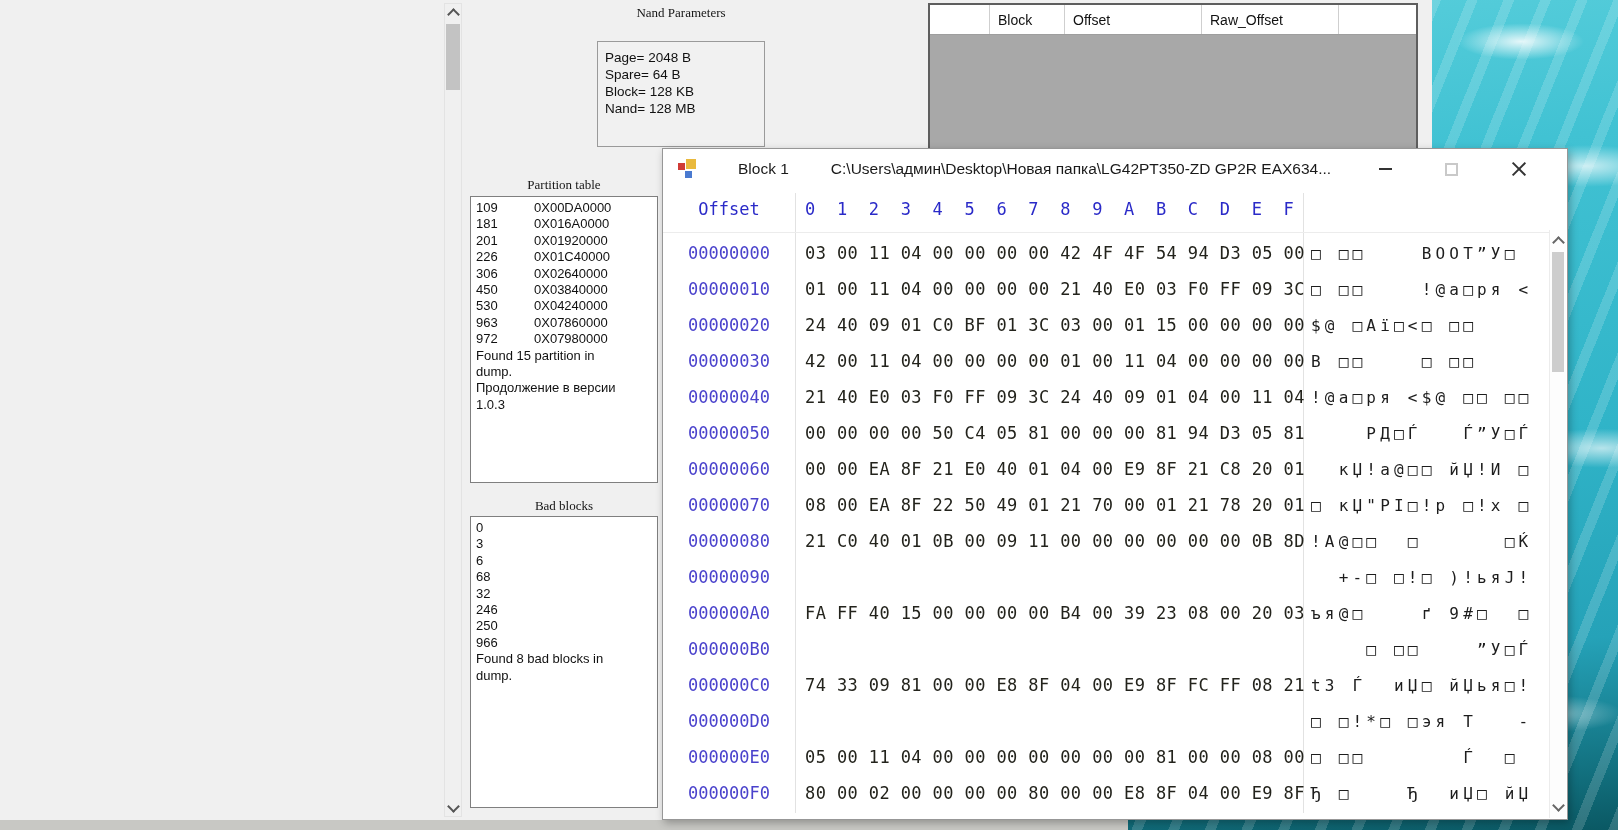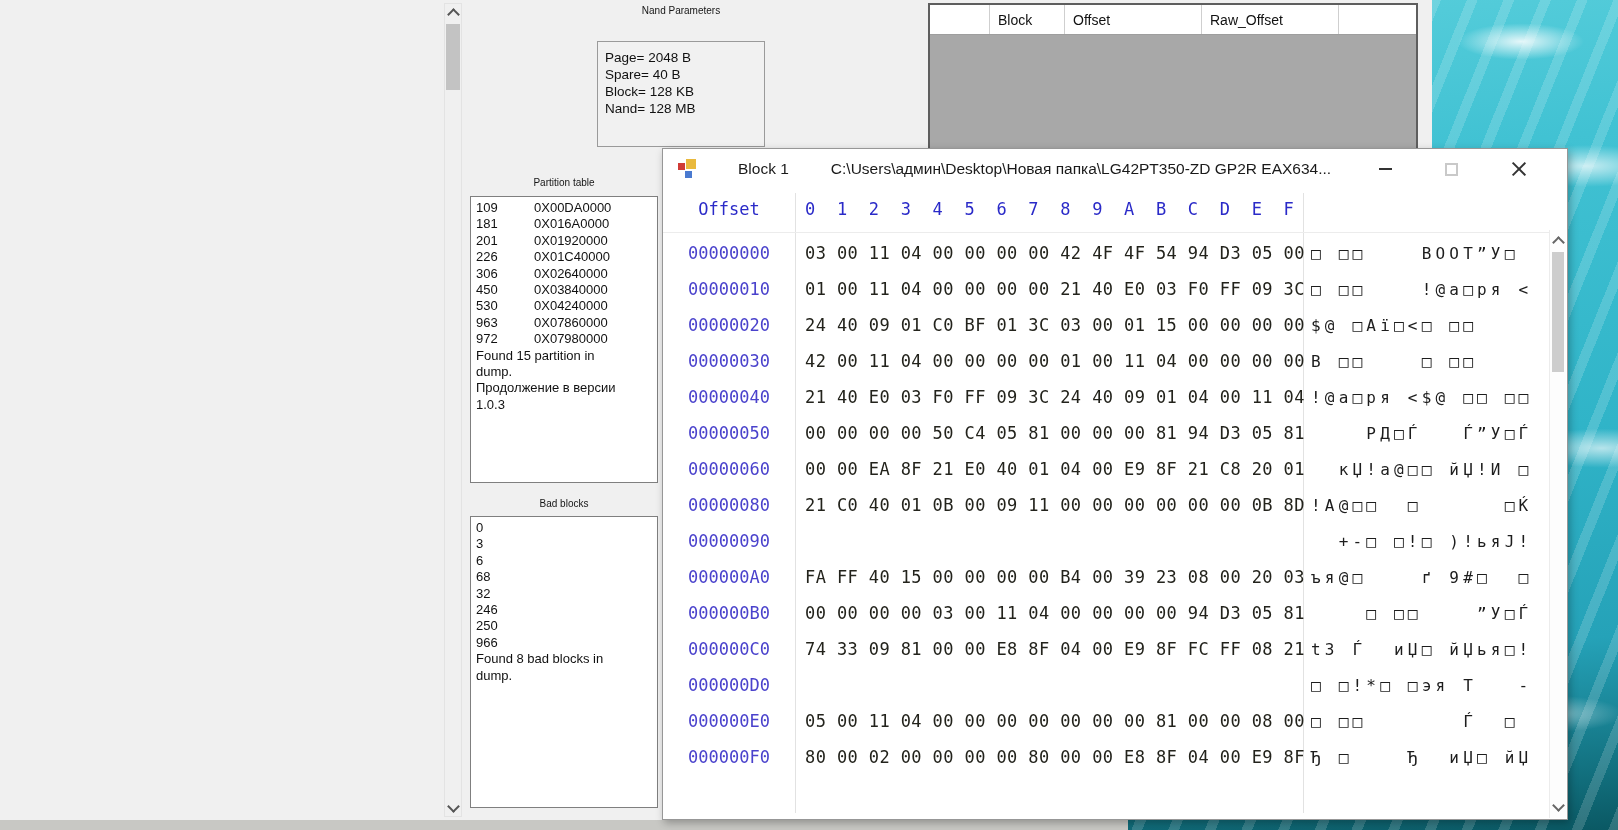--- a/index.html
+++ b/index.html
@@ -40,21 +40,21 @@
 
   
   .lg-scroll{position:absolute;left:444px;top:3px;width:18px;height:814px;background:#f0f0f0;
              border:1px solid #e3e3e3;box-sizing:border-box;z-index:1;}
   .sb-btn{position:absolute;left:0;width:16px;height:17px;display:flex;align-items:center;justify-content:center;}
   .chev-up{width:7px;height:7px;border-left:2px solid #555;border-top:2px solid #555;transform:rotate(45deg);margin-top:3px;}
   .chev-down{width:7px;height:7px;border-left:2px solid #555;border-top:2px solid #555;transform:rotate(225deg);margin-bottom:3px;}
   .lg-thumb{position:absolute;left:1px;top:20px;width:14px;height:66px;background:#c3c3c3;}
 
   
-  .panel-label{position:absolute;font-size:10px;color:#151515;text-align:center;z-index:1;}
+  .panel-label{position:absolute;font-size:13px;color:#151515;text-align:center;z-index:1;font-family:Liberation Serif, serif;}
   #nand-label{left:592px;top:5px;width:178px;}
   #nand-box{position:absolute;left:597px;top:41px;width:168px;height:106px;border:1px solid #9a9a9a;
             background:#f1f1f1;box-sizing:border-box;padding:7px 0 0 7px;font-size:13.5px;line-height:17px;color:#111;z-index:1;}
   #pt-label{left:470px;top:177px;width:188px;}
   #pt-box{position:absolute;left:470px;top:196px;width:188px;height:287px;background:#fff;border:1px solid #7f7f7f;
           box-sizing:border-box;padding:3px 0 0 5px;font-size:13px;line-height:16.4px;color:#111;overflow:hidden;z-index:1;}
   .pt-row{display:flex;}
   .pt-num{width:58px;}
   #bb-label{left:470px;top:498px;width:188px;}
   #bb-box{position:absolute;left:470px;top:516px;width:188px;height:292px;background:#fff;border:1px solid #7f7f7f;
@@ -347,21 +347,21 @@
     <div class="lg-thumb"></div>
     <div class="sb-btn" style="bottom:0;">
         <span class="chev-down"></span>
       </div>
   </div>
 
   <div class="panel-label" id="nand-label">Nand Parameters</div>
   <div id="nand-box">
     <div id="nand-lines">
         <div>Page= 2048 B</div>
-        <div>Spare= 40 B</div>
+        <div>Spare= 64 B</div>
         <div>Block= 128 KB</div>
         <div>Nand= 128 MB</div>
       </div>
   </div>
 
   <div class="panel-label" id="pt-label">Partition table</div>
   <div id="pt-box">
     <div id="pt-body">
         <div class="pt-row">
           <span class="pt-num">109</span>
@@ -489,36 +489,40 @@
             <span class="hx-off">00000050</span>
             <span class="hx-bytes">00 00 00 00 50 C4 05 81 00 00 00 81 94 D3 05 81</span>
             <span class="hx-ascii">    РД□Ѓ   Ѓ”У□Ѓ</span>
           </div>
           <div class="hx-row">
             <span class="hx-off">00000060</span>
             <span class="hx-bytes">00 00 EA 8F 21 E0 40 01 04 00 E9 8F 21 C8 20 01</span>
             <span class="hx-ascii">  кЏ!а@□□ йЏ!И □</span>
           </div>
           <div class="hx-row">
+            <span class="hx-off">00000070</span>
+            <span class="hx-bytes">08 00 EA 8F 22 50 49 01 21 70 00 01 21 78 20 01</span>
+            <span class="hx-ascii">□ кЏ"PI□!p □!x □</span>
+          </div>
+          <div class="hx-row">
             <span class="hx-off">00000080</span>
             <span class="hx-bytes">21 C0 40 01 0B 00 09 11 00 00 00 00 00 00 0B 8D</span>
             <span class="hx-ascii">!А@□□  □      □Ќ</span>
           </div>
           <div class="hx-row">
             <span class="hx-off">00000090</span>
             <span class="hx-ascii">  +-□ □!□ )!ьяJ!</span>
           </div>
           <div class="hx-row">
             <span class="hx-off">000000A0</span>
             <span class="hx-bytes">FA FF 40 15 00 00 00 00 B4 00 39 23 08 00 20 03</span>
             <span class="hx-ascii">ъя@□    ґ 9#□  □</span>
           </div>
           <div class="hx-row">
             <span class="hx-off">000000B0</span>
-            <span class="hx-bytes">00 00 00 00 03 00 11 04 00 00 00 00 94 D3 05 81</span>
             <span class="hx-ascii">    □ □□    ”У□Ѓ</span>
           </div>
           <div class="hx-row">
             <span class="hx-off">000000C0</span>
             <span class="hx-bytes">74 33 09 81 00 00 E8 8F 04 00 E9 8F FC FF 08 21</span>
             <span class="hx-ascii">t3 Ѓ  иЏ□ йЏья□!</span>
           </div>
           <div class="hx-row">
             <span class="hx-off">000000D0</span>
             <span class="hx-ascii">□ □!*□ □эя T   -</span>

